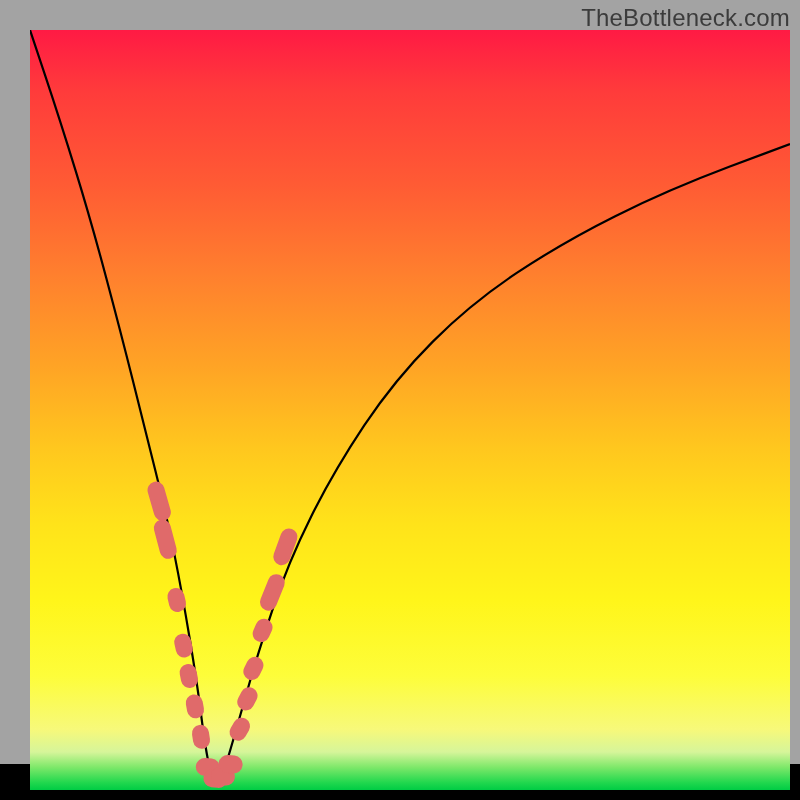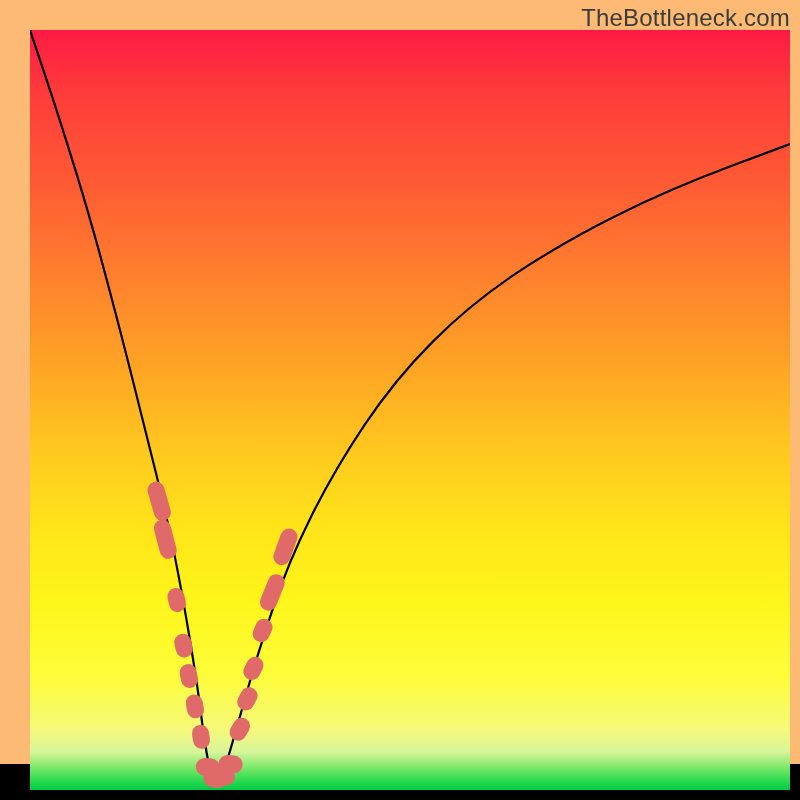--- a/index.html
+++ b/index.html
@@ -8,21 +8,21 @@
     width: 800px;
     height: 800px;
     overflow: hidden;
     background: #000;
     font-family: Arial, Helvetica, sans-serif;
   }
   .frame {
     position: absolute;
     left: 0; top: 0;
     width: 800px; height: 764px;
-    background: #fdba74;
+    background: #a3a3a3;
   }
   .plot-area {
     position: absolute;
     left: 30px; top: 30px;
     width: 760px; height: 760px;
     overflow: hidden;
   }
   
   .gradient {
     position: absolute;

